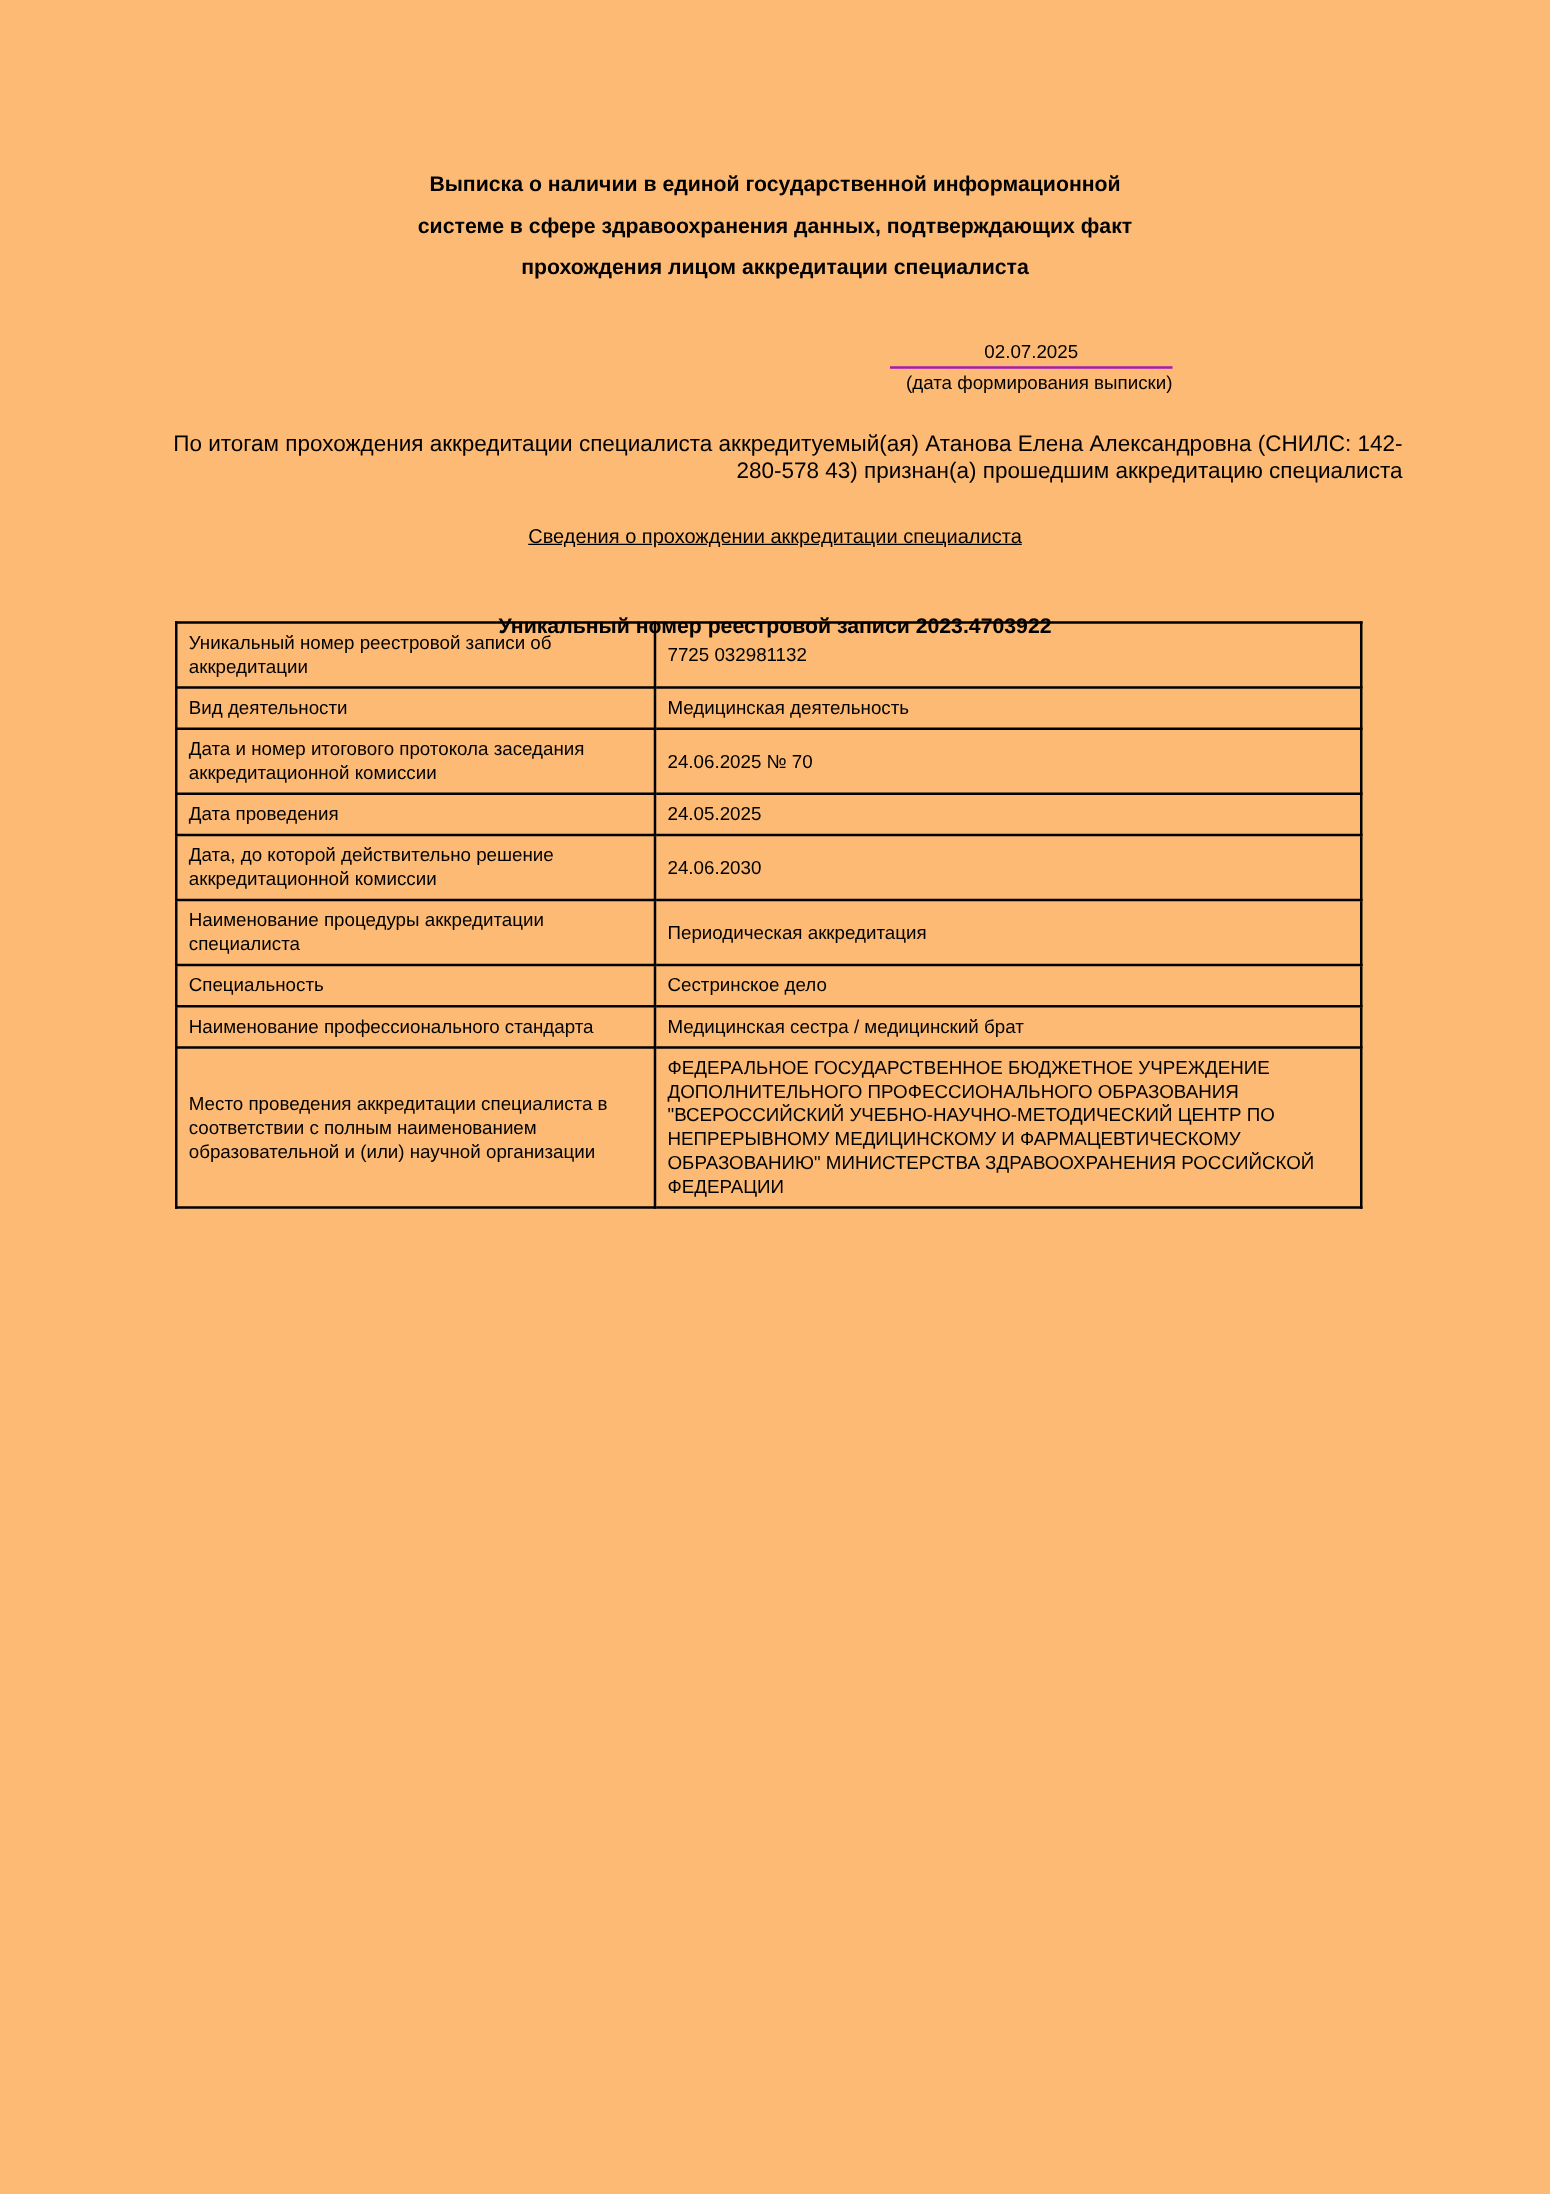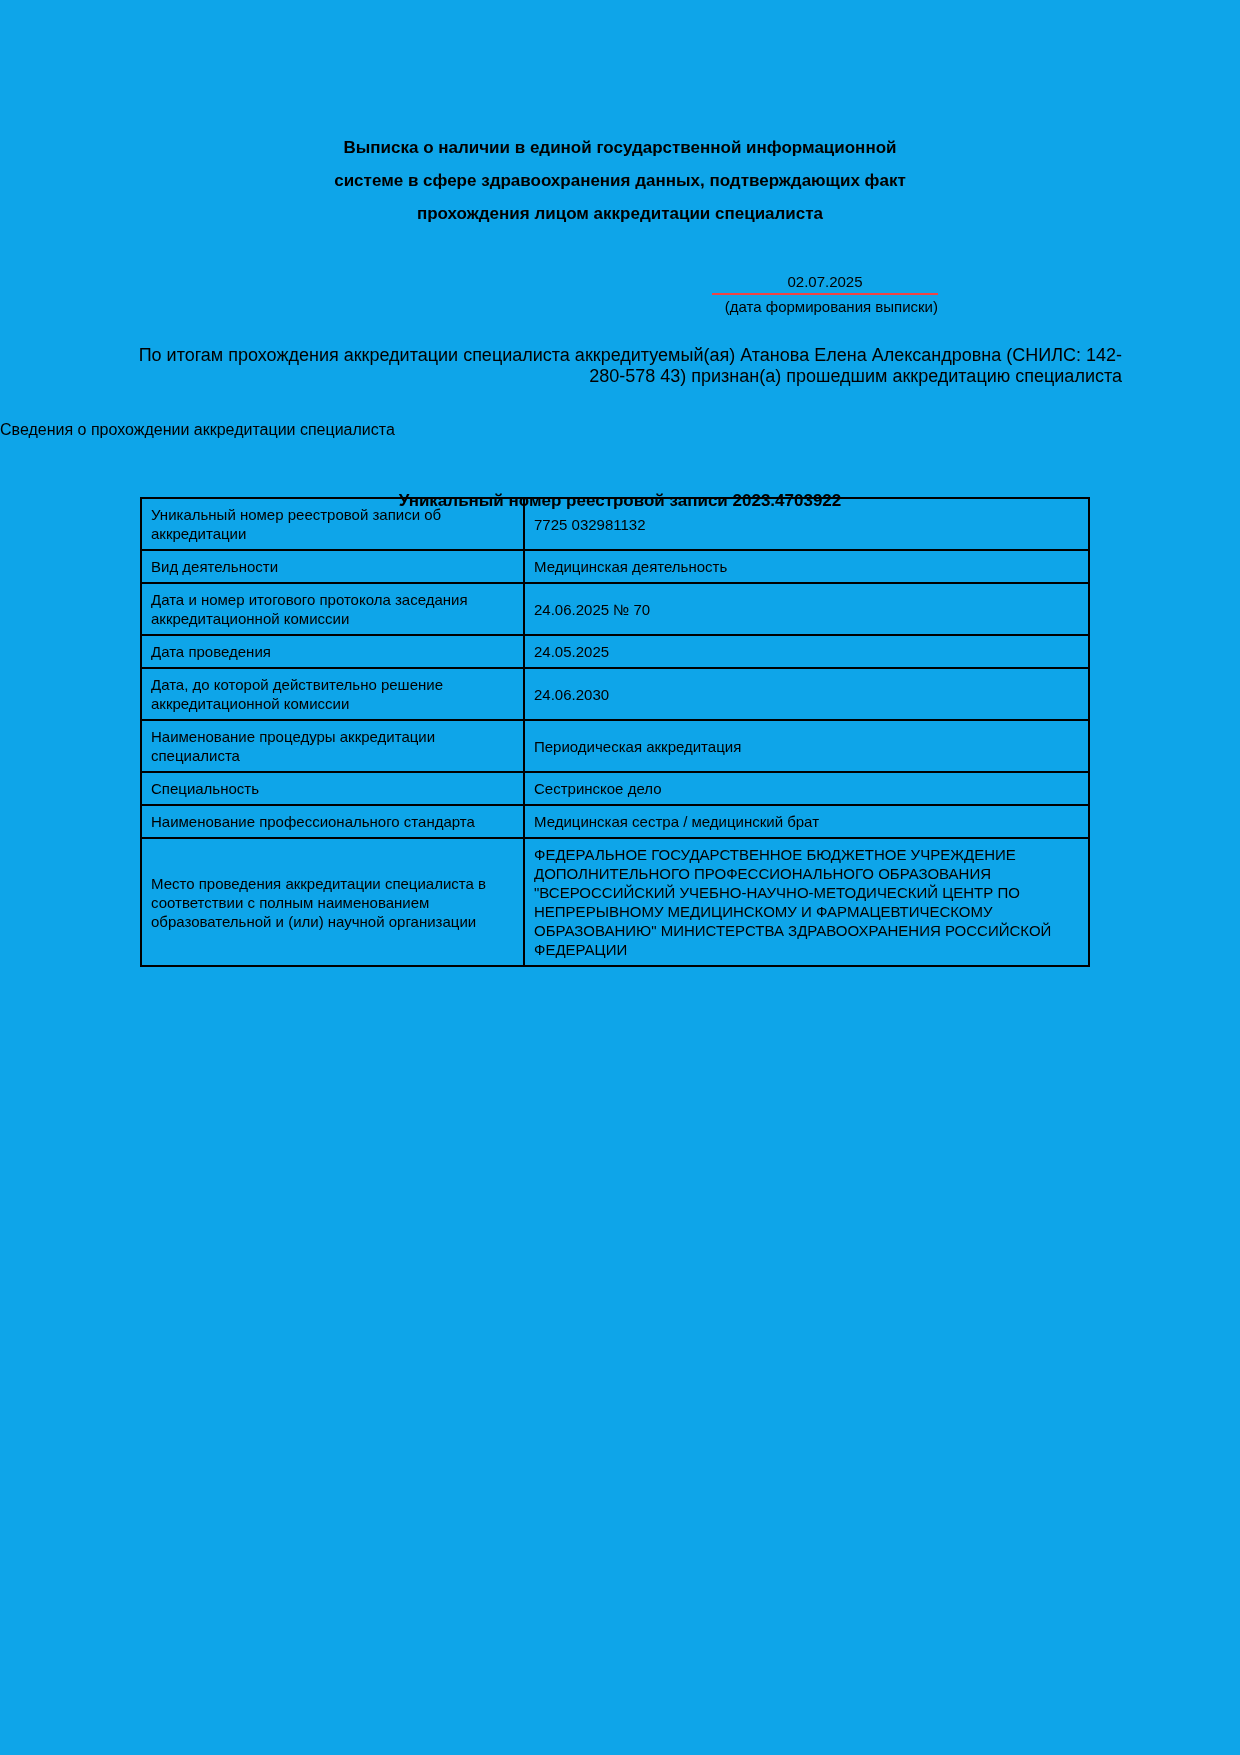--- a/index.html
+++ b/index.html
@@ -2,21 +2,21 @@
 <html><head>
 <meta charset="utf-8">
 <style>
   * { margin: 0; padding: 0; box-sizing: border-box; }
   html, body { background: #e8e8e8; }
   .page {
     position: relative;
     width: 1240px;
     height: 1755px;
     margin: 0 auto;
-    background: #0ea5e9;
+    background: #fdba74;
     font-family: "Liberation Sans", sans-serif;
     color: #000000;
   }
   .doc-title {
     position: absolute;
     top: 131px;
     left: 0;
     right: 0;
     text-align: center;
     font-size: 17px;
@@ -27,39 +27,41 @@
     position: absolute;
     top: 272px;
     left: 712px;
     width: 226px;
     text-align: center;
     font-size: 15px;
     line-height: 20px;
   }
   .date-value {
     display: block;
-    border-bottom: 2px solid #ef4444;
+    border-bottom: 2px solid #a21caf;
     padding-bottom: 1px;
   }
   .date-caption { display: block; padding-top: 2px; text-align: right; }
   .intro {
     position: absolute;
     top: 345px;
     left: 118px;
     width: 1004px;
     text-align: right;
     font-size: 18px;
     line-height: 21px;
   }
   .section-heading {
     position: absolute;
     top: 421px;
     left: 0;
     right: 0;
+    text-align: center;
     font-size: 16px;
+    text-decoration: underline;
   }
   .registry-heading {
     position: absolute;
     top: 459px;
     left: 0;
     right: 0;
     text-align: center;
     font-size: 17px;
     font-weight: bold;
     margin-top: 32px;

